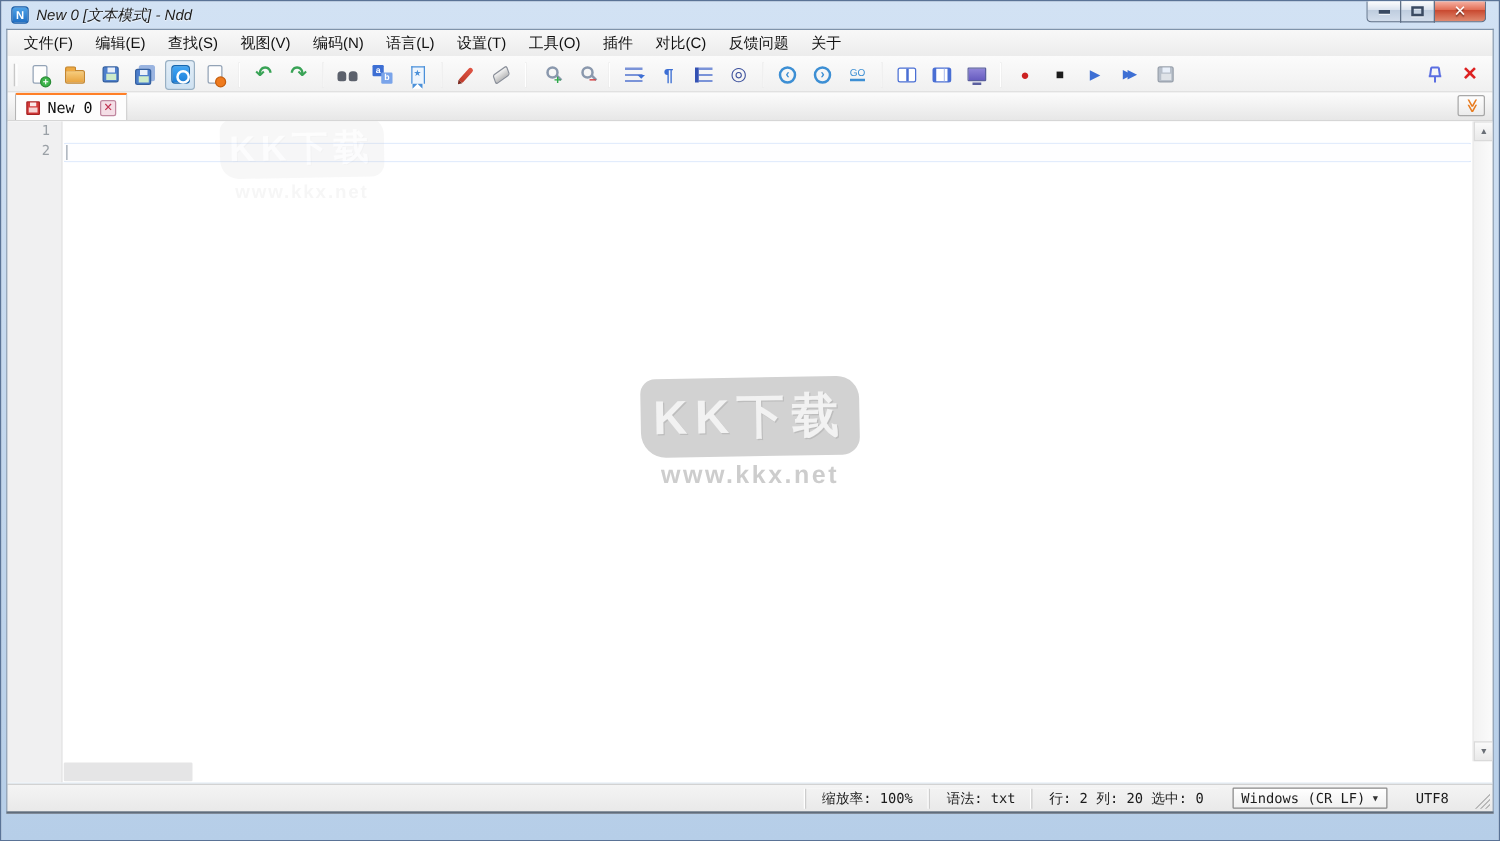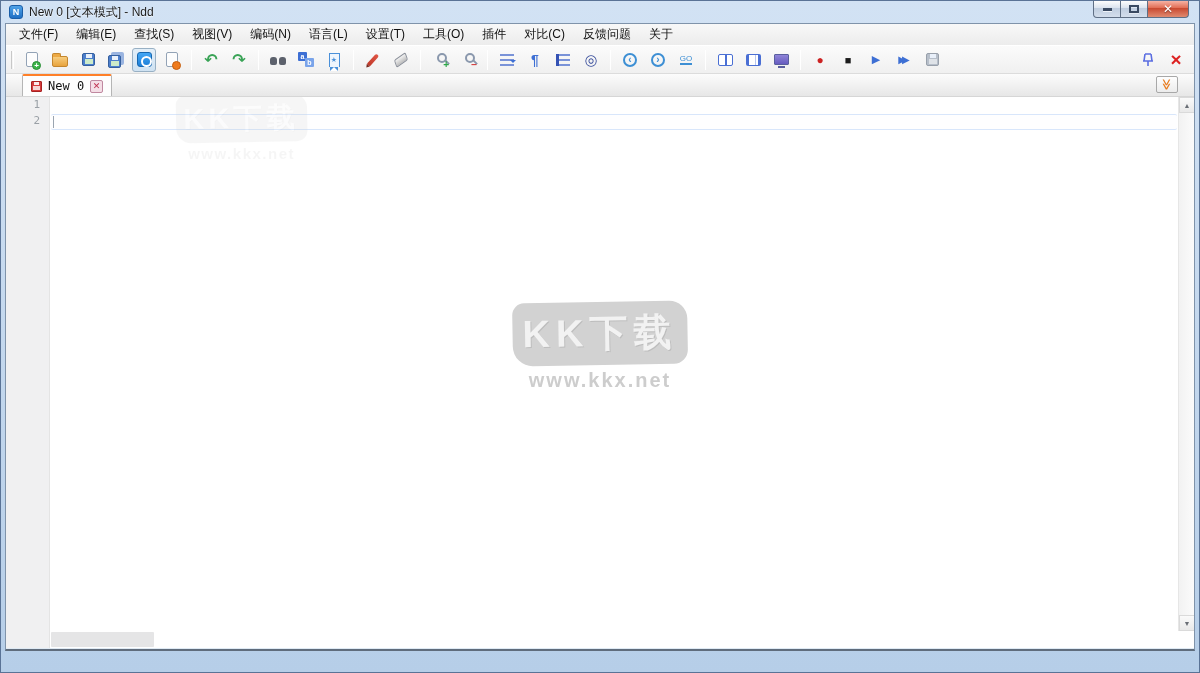--- a/index.html
+++ b/index.html
@@ -6,21 +6,21 @@
   html,body { width:1200px; height:673px; overflow:hidden; font-family:"Liberation Sans","DejaVu Sans",sans-serif; }
 
   .window { width:1200px; height:673px; background:linear-gradient(#d2e2f4,#b6cee8);
             border:1px solid #5a7396; display:flex; flex-direction:column; padding:0 4px; }
 
   
   .titlebar { height:22px; display:flex; align-items:center; position:relative; flex:0 0 auto; }
   .app-icon { width:14px; height:14px; margin:0 6px 0 4px; border-radius:3px;
               background:linear-gradient(#4fa3e8,#1f6fc4); color:#fff; font-size:9px; font-weight:bold;
               display:flex; align-items:center; justify-content:center; border:1px solid #1a5ea8; }
-  .title-text { font-size:12px; color:#1c1c1c; text-shadow:0 1px 1px rgba(255,255,255,.8); }
+  .title-text { font-size:12px; color:#1c1c1c; text-shadow:0 1px 1px rgba(255,255,255,.8);font-style:italic; }
   .win-controls { position:absolute; right:6px; top:0; display:flex; }
   .wc { width:28px; height:17px; border:1px solid #5f6f85; border-top:none; margin-left:-1px;
         background:linear-gradient(#fdfdfd,#d9e2ee 45%,#bfcddf 46%,#d3deec);
         display:flex; align-items:center; justify-content:center; }
   .wc.min { border-radius:0 0 0 4px; }
   .wc.close { border-radius:0 0 4px 0; width:42px;
         background:linear-gradient(#f6b2a4,#e06a51 45%,#c94a31 46%,#e08a70); color:#fff;
         font-size:12px; font-weight:bold; text-shadow:0 1px 1px rgba(0,0,0,.4); }
   .glyph-min { width:9px; height:3px; background:#3a4a62; box-shadow:0 1px 0 rgba(255,255,255,.7); }
   .glyph-max { width:10px; height:8px; border:2px solid #3a4a62; box-shadow:0 1px 0 rgba(255,255,255,.5); }
@@ -108,21 +108,21 @@
                background:linear-gradient(#8f84d8,#675cc0); position:relative; }
   .i-monitor:after { content:""; position:absolute; bottom:-4px; left:3px; width:7px; height:2px;
                background:#5a5f9f; box-shadow:0 2px 0 -1px #5a5f9f; }
   .g-rec { color:#cc2222; font-size:12px; } .g-stop { color:#1c1c1c; font-size:11px; }
   .g-play { color:#3d6fd4; font-size:11px; } .g-ffwd { color:#3d6fd4; font-size:10px; letter-spacing:-4px; margin-right:4px; }
   .pin-svg { stroke:#5b6ee1; stroke-width:1.6; fill:none; }
   .g-xclose { color:#dd2222; font-size:19px; font-weight:bold; line-height:16px; }
 
   
   .tabbar { height:23px; display:flex; align-items:flex-end; background:linear-gradient(#fcfcfc,#e7e7e7);
-            border-bottom:1px solid #d6d6d6; padding:0 16px; flex:0 0 auto; }
+            border-bottom:1px solid #d6d6d6; padding:0 6px; flex:0 0 auto; }
   .tab { height:22px; display:flex; align-items:center; gap:6px; padding:0 8px; background:#fdfdfd;
          border:1px solid #b5b5b5; border-bottom:none; border-top:2px solid #ff7f27; border-radius:2px 2px 0 0; }
   .tab-floppy { width:11px; height:11px; background:#d43b3b; border:1px solid #a82222; border-radius:1px; position:relative; }
   .tab-floppy:before { content:""; position:absolute; top:0; left:2px; width:5px; height:3px; background:#fbe9e9; }
   .tab-floppy:after { content:""; position:absolute; bottom:1px; left:1px; width:7px; height:4px; background:#f6d4d4; }
   .tab-label { font:12px "DejaVu Sans Mono",monospace; color:#111; }
   .tab-close { width:13px; height:13px; border:1px solid #c088a0; border-radius:2px; background:#f4dee6;
                color:#c03050; font-size:9px; font-weight:bold; display:flex; align-items:center; justify-content:center; line-height:9px; }
   .tab-list-btn { margin-left:auto; margin-bottom:3px; width:22px; height:17px; border:1px solid #a8a8a8; border-radius:2px;
                background:linear-gradient(#fefefe,#ececec); display:flex; align-items:center; justify-content:center; }
@@ -371,15 +371,28 @@
         <div class="wm-url">www.kkx.net</div>
       </div>
 
       <div class="vscroll">
         <div class="varrow up">▲</div>
         <div class="varrow down">▼</div>
       </div>
       <div class="hthumb"></div>
     </div>
 
+    <div class="statusbar">
+      <span class="sfield">缩放率: 100%</span>
+      <span class="sfield">语法: txt</span>
+      <span class="sfield">行: 2 列: 20 选中: 0</span>
+      <span class="sfield" style="border:none;box-shadow:none;padding:0;"></span>
+      <span class="eol-box">
+        <span>Windows (CR LF)</span>
+        <span class="eol-arrow">▼</span>
+      </span>
+      <span class="sfield" style="border:none;box-shadow:none;">UTF8</span>
+      <span style="width:18px;"></span>
+      <div class="grip"></div>
+    </div>
 
   </div>
 </div>
 
 </body></html>

